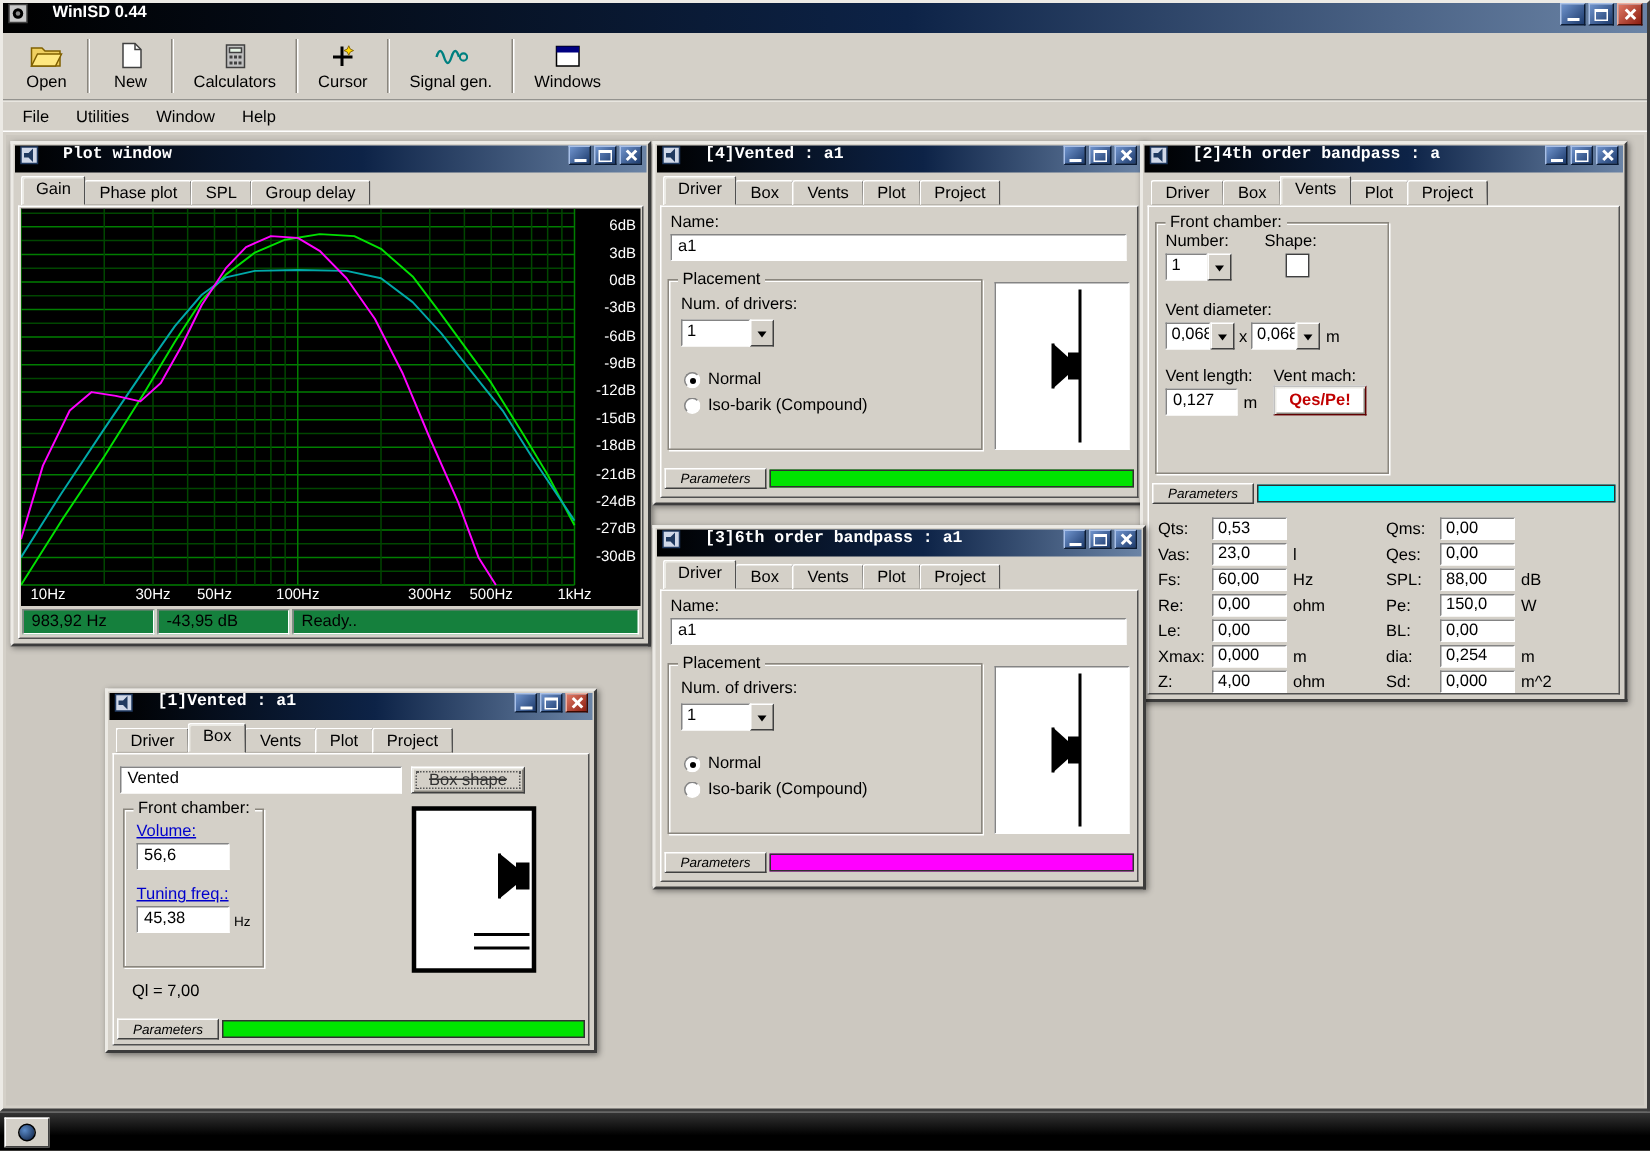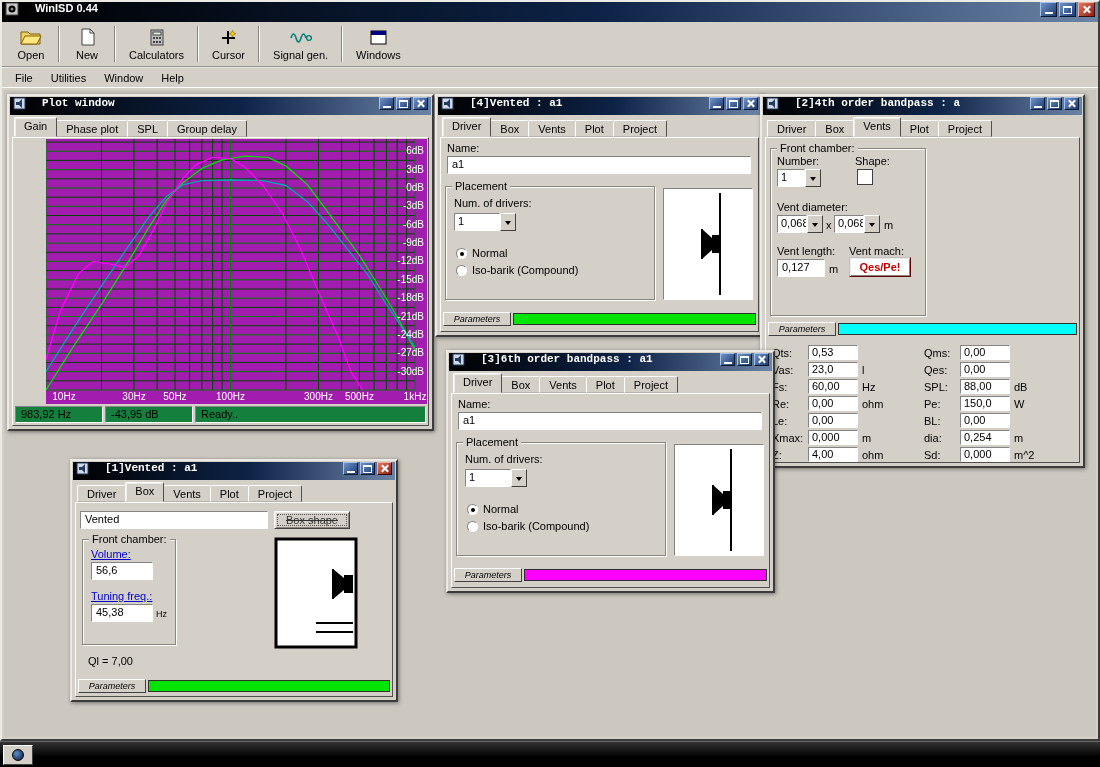--- a/index.html
+++ b/index.html
@@ -67,21 +67,21 @@
   .radio.checked .rb::after { content:""; position:absolute; left:3px; top:3px; width:4px; height:4px; border-radius:50%; background:#000; }
 
   .param-btn { position:absolute; width:68px; height:14px; font-size:9px; font-style:italic;
                background:#d4d0c8; border:1px solid; border-color:#fff #404040 #404040 #fff;
                display:flex; align-items:center; justify-content:center; }
   .param-bar { position:absolute; height:12px; border:1px solid #303030; }
 
   .diagram { position:absolute; background:#fff; border:1px solid; border-color:#848484 #fff #fff #848484; }
 
   
-  .chart-wrap { position:absolute; left:1px; right:1px; top:1px; bottom:21px; background:#a21caf; overflow:hidden;margin-left:32px; }
+  .chart-wrap { position:absolute; left:1px; right:1px; top:1px; bottom:21px; background:#000000; overflow:hidden; }
   .ytick { position:absolute; right:3px; width:44px; text-align:right; color:#fff; font-size:10px; }
   .xtick { position:absolute; width:40px; text-align:center; color:#fff; font-size:10px; }
   .status { position:absolute; left:1px; right:1px; bottom:1px; height:19px; display:flex; gap:2px; padding:1px; background:#d4d0c8; }
   .scell { border:1px solid; border-color:#848484 #fff #fff #848484; padding:1px 5px; background:#15803d; white-space:nowrap; }
 
   
   .pgrid { position:absolute; display:flex; }
   .prow { display:flex; align-items:center; height:17px; }
   .pname { width:36px; }
   .pval { width:50px; height:15px; border:1px solid; border-color:#848484 #fff #fff #848484; background:#fff; padding:0 3px; }
@@ -404,21 +404,21 @@
             <span class="tab">Driver</span>
             <span class="tab">Box</span>
             <span class="tab active">Vents</span>
             <span class="tab">Plot</span>
             <span class="tab">Project</span>
           </div>
           <div class="tabpanel">
             <div class="group" style="left:4px;top:10px;width:156px;height:168px;">
               <span class="group-legend">Front chamber:</span>
               <span class="lbl" style="left:6px;top:6px;">Number:</span>
-              <span class="lbl" style="left:84px;top:6px;">Shape:</span>
+              <span class="lbl" style="left:72px;top:6px;">Shape:</span>
               <div class="combo" style="left:6px;top:20px;width:44px;">
                 <span class="cv">1</span>
                 <span class="cb">
                     <i class="arrow-down"></i>
                   </span>
               </div>
               <div style="position:absolute;left:86px;top:20px;width:16px;height:16px;background:#fff;border:1px solid #404040;"></div>
               <span class="lbl" style="left:6px;top:52px;">Vent diameter:</span>
               <div class="combo" style="left:6px;top:66px;width:46px;">
                 <span class="cv">0,068</span>
@@ -515,21 +515,21 @@
                     <span class="pname">Sd:</span>
                     <span class="pval">0,000</span>
                     <span class="punit">m^2</span>
                   </div>
                 </div>
             </div>
           </div>
         </div>
       </div>
 
-      <div class="win" style="left:442px;top:260px;width:329px;height:243px;">
+      <div class="win" style="left:431px;top:260px;width:329px;height:243px;">
         <div class="titlebar">
           <span class="win-icon">
             <svg width="13" height="13" viewBox="0 0 13 13">
                 <rect x="1" y="1" width="11" height="11" fill="#d0d8e8" stroke="#203a60"></rect>
                 <polygon points="3,5 6,5 9,2 9,11 6,8 3,8" fill="#203a60"></polygon>
               </svg>
           </span>
           <span class="tb-title">[3]6th order bandpass : a1</span>
           <span class="tb-btns">
             <span class="tb-btn">

